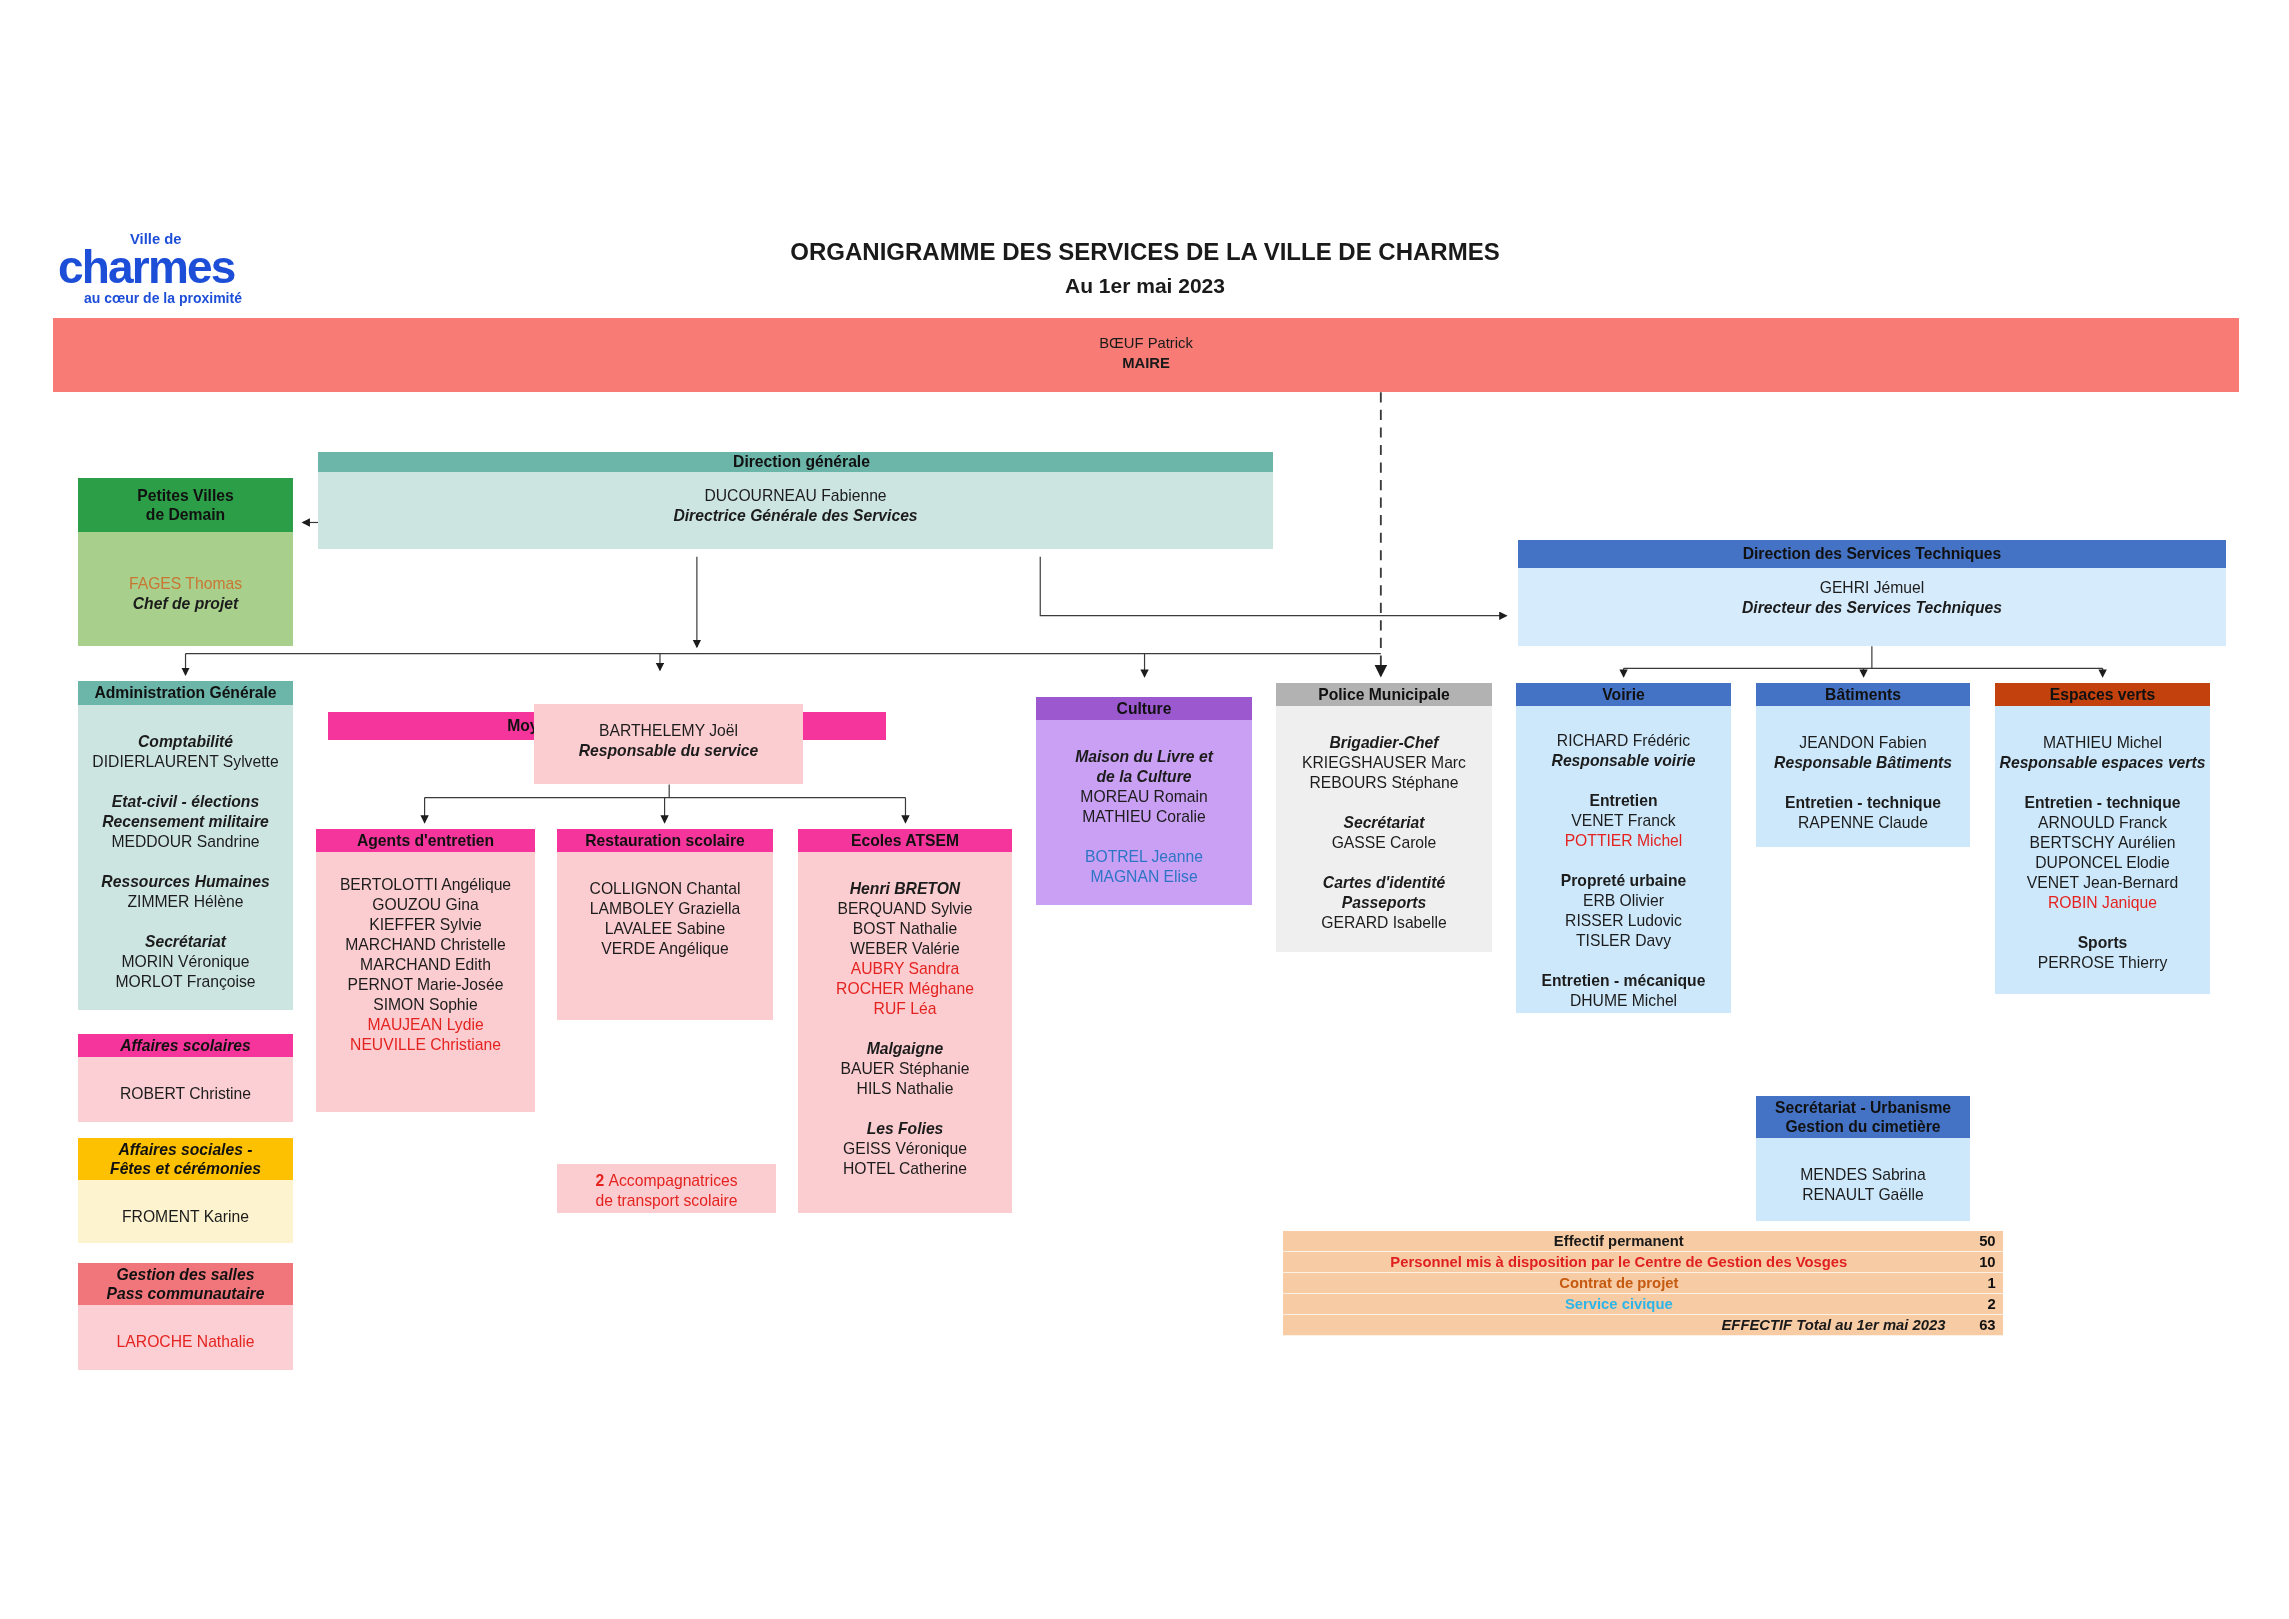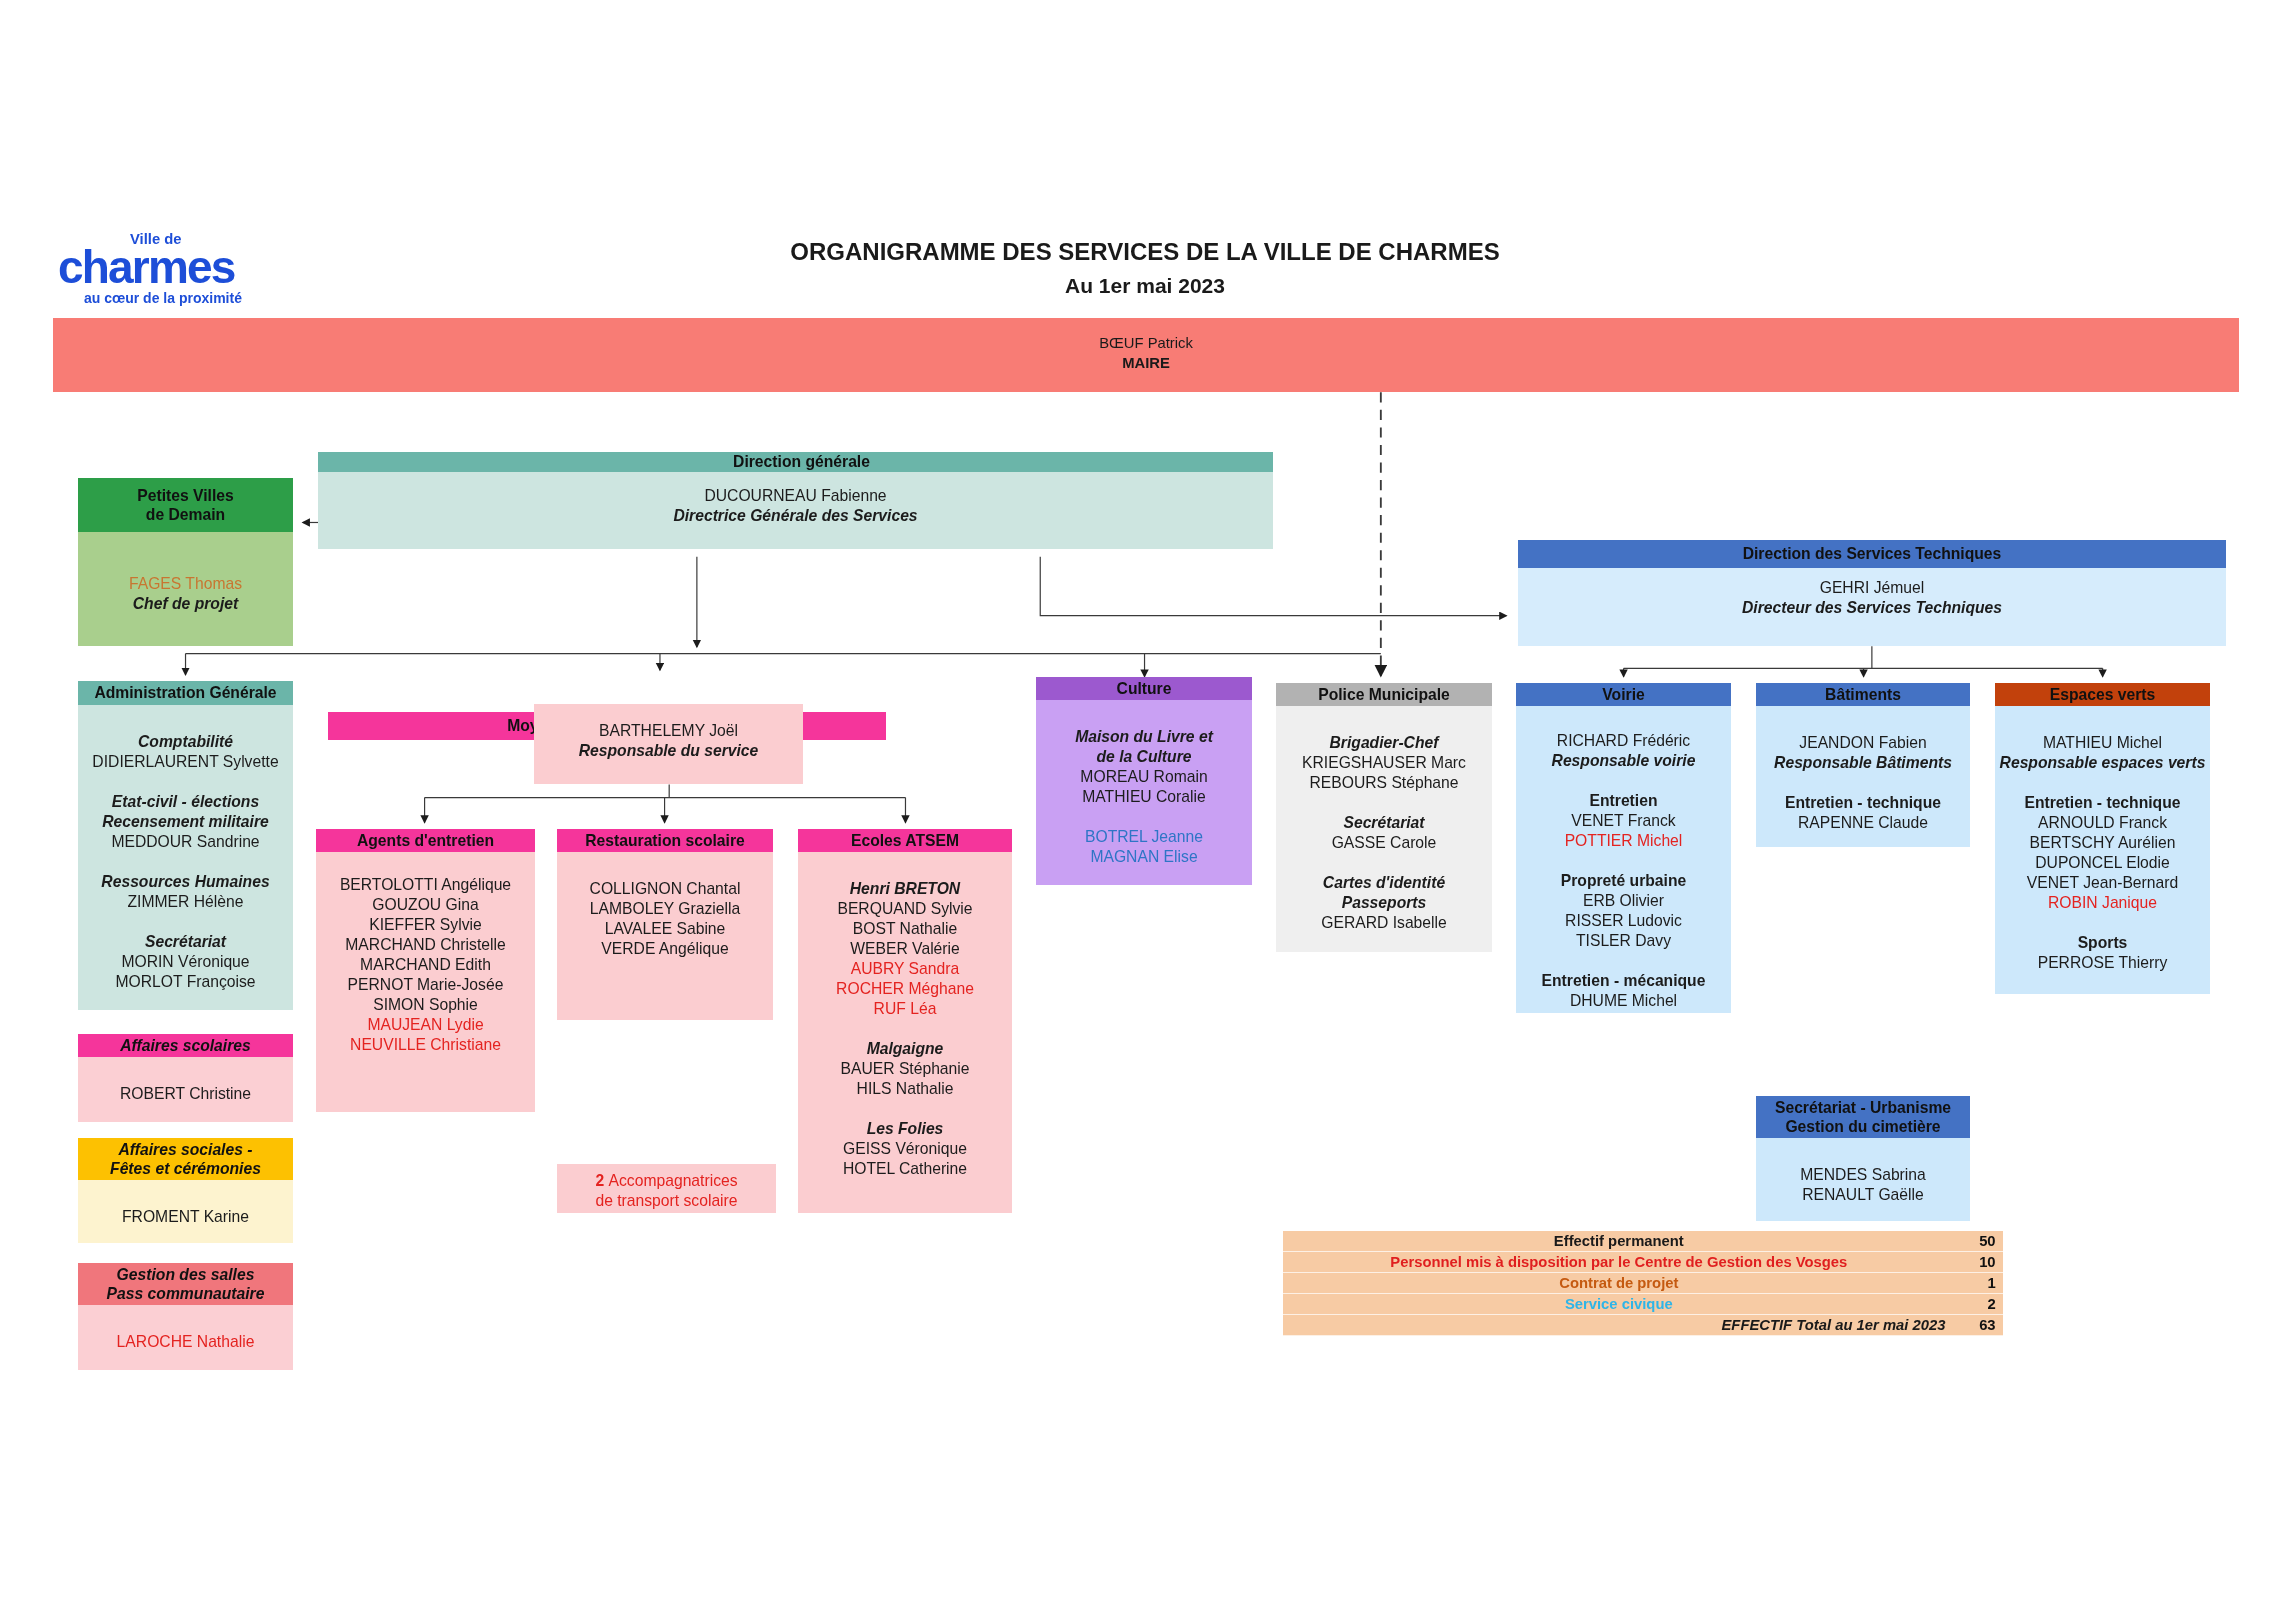--- a/index.html
+++ b/index.html
@@ -234,21 +234,21 @@
         <div class="ln"><span>GEISS Véronique</span></div>
         <div class="ln"><span>HOTEL Catherine</span></div>
       </div>
     </div>
     <div class="orgbox" style="left: 557px; top: 1164px; width: 219px;">
       <div class="bdy" style="background: rgb(251, 205, 208); height: 49px; padding-top: 6.5px;">
         <div class="ln"><span class="s-redb">2 </span><span class="s-red">Accompagnatrices</span></div>
         <div class="ln"><span class="s-red">de transport scolaire</span></div>
       </div>
     </div>
-    <div class="orgbox" style="left: 1036px; top: 677px; width: 216px;">
+    <div class="orgbox" style="left: 1036px; top: 697px; width: 216px;">
       <div class="hdr" style="background: rgb(156, 89, 207); height: 23px;">
         <div>Culture</div>
       </div>
       <div class="bdy" style="background: rgb(201, 160, 243); height: 185px; padding-top: 7.4px;">
         <div class="ln"><span>&nbsp;</span></div>
         <div class="ln"><span class="s-bi">Maison du Livre et</span></div>
         <div class="ln"><span class="s-bi">de la Culture</span></div>
         <div class="ln"><span>MOREAU Romain</span></div>
         <div class="ln"><span>MATHIEU Coralie</span></div>
         <div class="ln"><span>&nbsp;</span></div>

